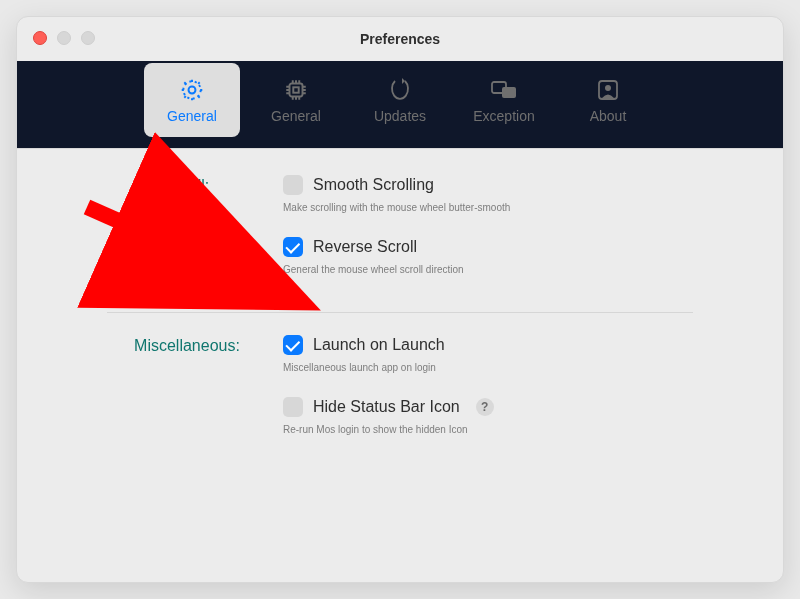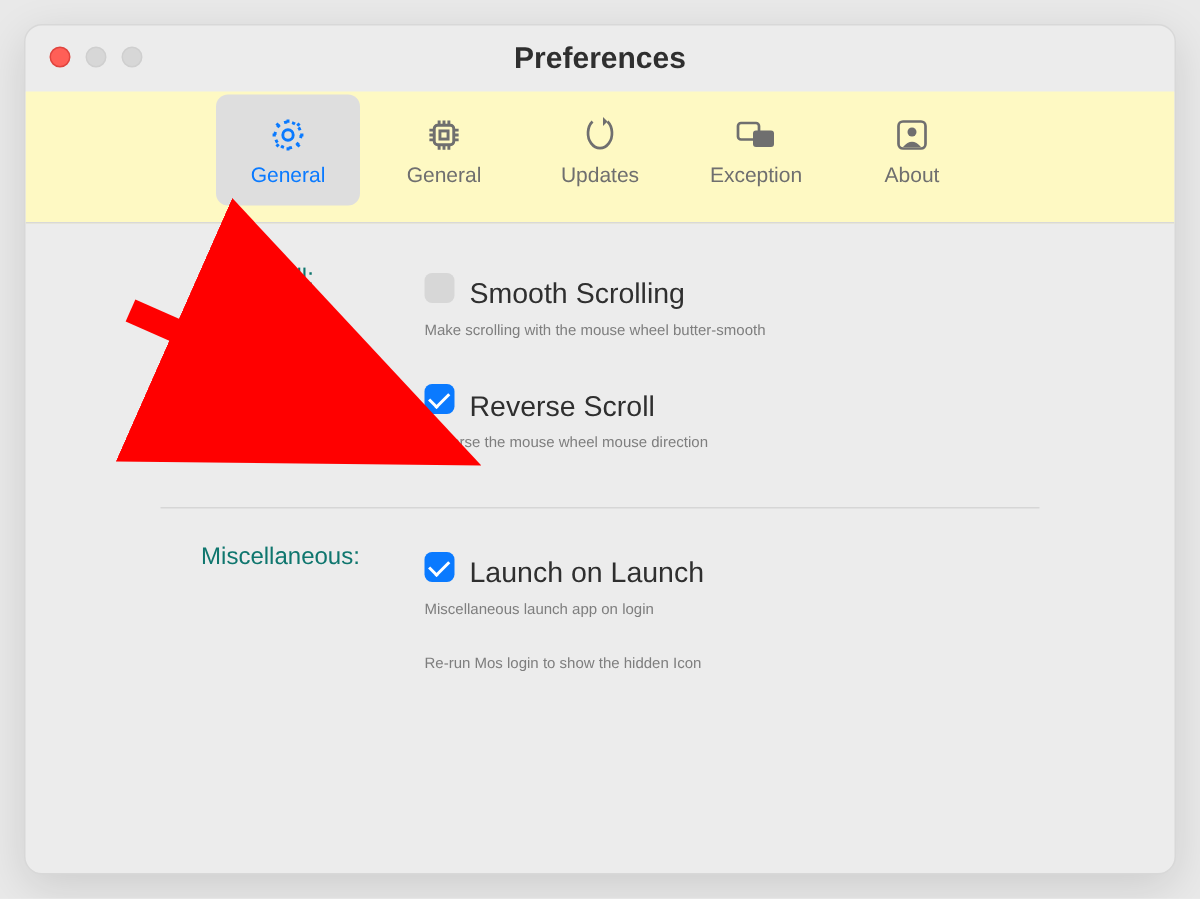--- a/index.html
+++ b/index.html
@@ -42,33 +42,33 @@
   }
   .light {
     width: 14px; height: 14px; border-radius: 50%;
     background: #d7d7d7; border: 1px solid #cfcfcf;
   }
   .light.close { background: #ff5f57; border-color: #e0443e; }
   .window-title {
     flex: 1;
     text-align: center;
     font-weight: 700;
-    font-size: 20px;
+    font-size: 14px;
     color: #2f2f2f;
   }
 
   
   .toolbar {
     height: 88px;
     display: flex;
     justify-content: center;
     align-items: flex-start;
     gap: 8px;
     padding-top: 2px;
-    background: #fef9c3;
+    background: #0f172a;
     border-bottom: 1px solid #d8d8d8;
     text-align: right;
   }
   .tab {
     width: 96px; height: 74px;
     border-radius: 8px;
     display: flex;
     flex-direction: column;
     align-items: center;
     justify-content: center;
@@ -130,23 +130,22 @@
   }
   .checkbox.checked::after {
     content: "";
     width: 11px; height: 6px;
     border-left: 2.5px solid #fff;
     border-bottom: 2.5px solid #fff;
     transform: rotate(-45deg) translate(0,-1px);
     display: block;
   }
   .opt-label {
-    font-size: 19px;
+    font-size: 16px;
     color: #2f2f2f;
-    margin-top: 11px;
   }
   .opt-desc {
     margin-top: 6px;
     font-size: 10px;
     color: #7e7e7e;
     line-height: 1.35;
     max-width: 350px;
   }
   hr.sep {
     border: none; border-top: 1px solid #d6d6d6;
@@ -255,41 +254,46 @@
               <span class="opt-label">Smooth Scrolling</span>
             </div>
             <div class="opt-desc">Make scrolling with the mouse wheel butter-smooth</div>
           </div>
 
           <div class="option">
             <div class="check-line">
               <div class="checkbox checked"></div>
               <span class="opt-label">Reverse Scroll</span>
             </div>
-            <div class="opt-desc">Reverse the mouse wheel mouse direction</div>
+            <div class="opt-desc">General the mouse wheel scroll direction</div>
           </div>
 
         </div>
       </div>
 
       <hr class="sep">
 
       <div class="row">
         <div class="row-label">Miscellaneous:</div>
         <div class="row-body">
 
           <div class="option">
             <div class="check-line">
               <div class="checkbox checked"></div>
               <span class="opt-label">Launch on Launch</span>
             </div>
             <div class="opt-desc">Miscellaneous launch app on login</div>
           </div>
 
           <div class="option">
+            <div class="check-line">
+              <div class="checkbox"></div>
+              <span class="opt-label">Hide Status Bar Icon</span>
+              <span class="help-badge">?</span>
+            </div>
             <div class="opt-desc">Re-run Mos login to show the hidden Icon</div>
           </div>
 
         </div>
       </div>
 
     </div>
 
     <svg class="arrow-overlay" width="768" height="567">
       <defs>

